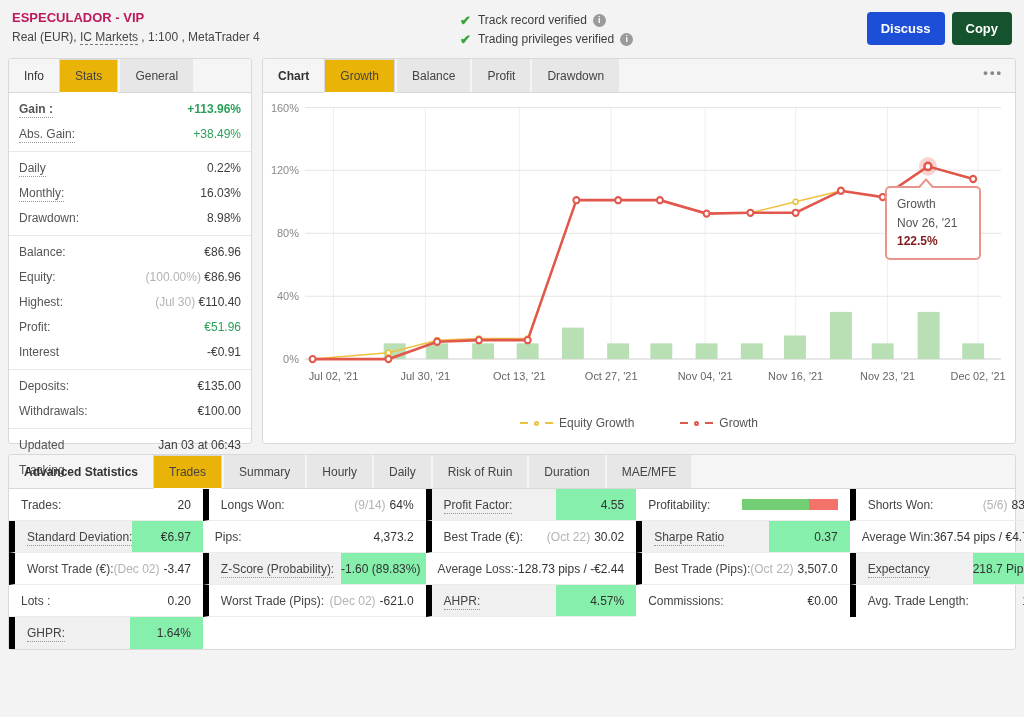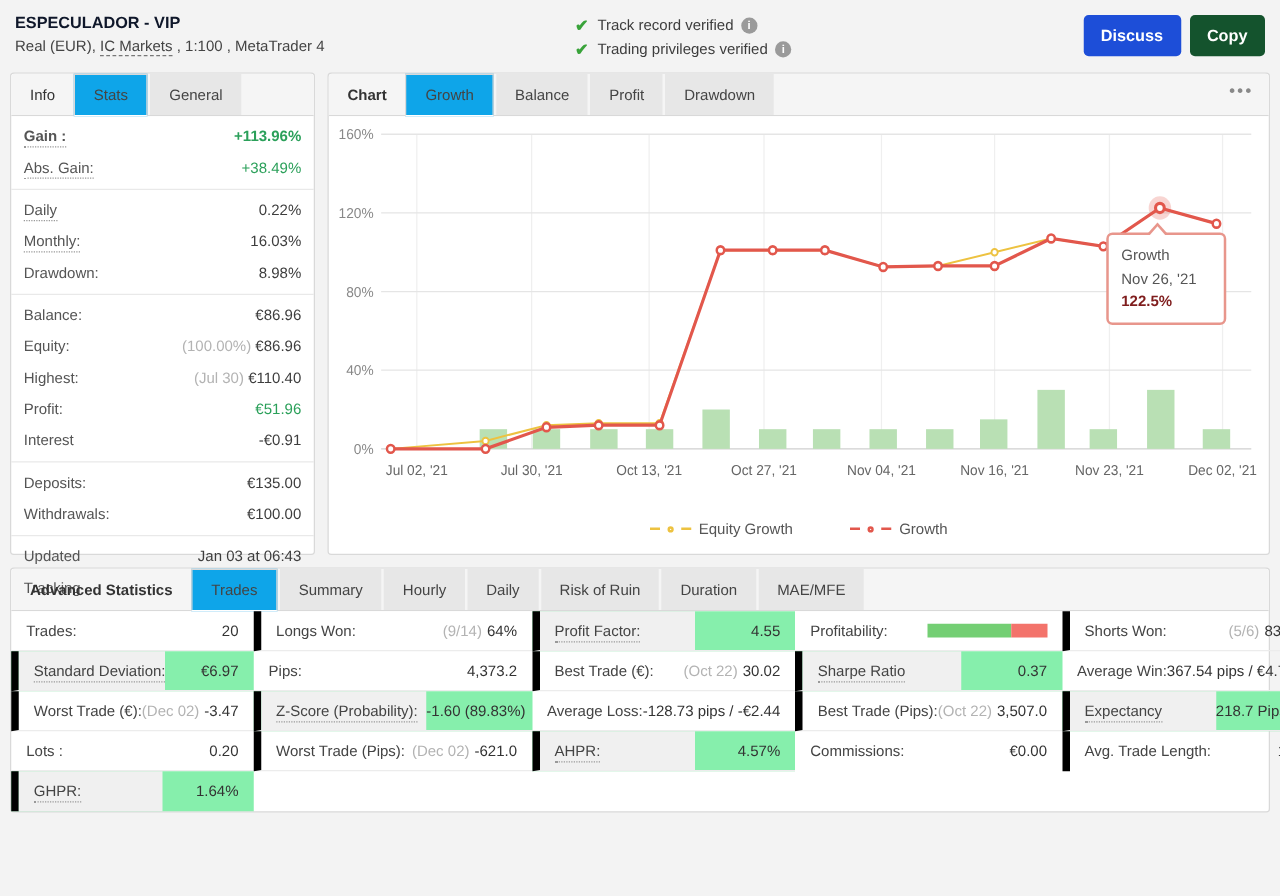--- a/index.html
+++ b/index.html
@@ -7,21 +7,21 @@
   body {
     width:1024px; height:717px;
     background:#f3f3f3;
     font-family:"Liberation Sans", sans-serif;
     font-size:12px; color:#333;
     overflow:hidden;
   }
   
   .header { display:flex; align-items:flex-start; padding:10px 12px 0 12px; height:52px; }
   .h-left { width:448px; }
-  .h-title { font-size:13px; font-weight:bold; color:#0f172a; }
+  .h-title { font-size:13px; font-weight:bold; color:#be185d; }
   .h-sub { margin-top:5px; color:#444; }
   .broker { border-bottom:1px dashed #777; cursor:pointer; }
   .h-verify { margin-top:1px; }
   .v-row { line-height:19px; color:#3d3d3d; display:flex; align-items:center; }
   .check { color:#39a33a; font-weight:bold; margin-right:7px; font-size:13px; }
   .info-icon { display:inline-block; width:13px; height:13px; border-radius:50%;
     background:#9a9a9a; color:#fff; font-size:9px; line-height:13px; text-align:center;
     margin-left:6px; font-weight:bold; cursor:pointer; }
   .h-buttons { margin-left:auto; display:flex; gap:7px; padding-top:2px; }
   .btn { padding:9px 14px; border-radius:4px; color:#fff; font-weight:bold; font-size:13px;
@@ -30,21 +30,21 @@
   .main { display:flex; gap:10px; margin:6px 8px 0 8px;align-items:center; }
   .panel { background:#fff; border:1px solid #d9d9d9; border-radius:3px; }
   .sidebar { width:244px; height:386px; }
   .chartpanel { flex:1; height:386px; display:flex; flex-direction:column; }
   .tabstrip { display:flex; align-items:stretch; background:#f5f5f5;
     border-bottom:1px solid #d9d9d9; height:34px; border-radius:3px 3px 0 0; }
   .tablabel { padding:0 15px; line-height:34px; font-weight:bold; color:#333; }
   .tablabel.plain { font-weight:normal; }
   .tab { padding:0 15px; line-height:34px; background:#e7e7e7; margin-right:2px;
     color:#444; cursor:pointer; }
-  .tab.active { background:#0ea5e9; border:1px solid #d9d9d9; border-bottom:1px solid #fff;
+  .tab.active { background:#eab308; border:1px solid #d9d9d9; border-bottom:1px solid #fff;
     margin-bottom:-1px; line-height:32px; }
   .menu-dots { margin-left:auto; padding:0 12px; line-height:28px; color:#888;
     font-weight:bold; letter-spacing:2px; cursor:pointer; font-size:13px; }
   
   .sb-group { border-bottom:1px solid #e9e9e9; padding:4px 0; }
   .sb-group:last-child { border-bottom:none; }
   .sb-row { display:flex; justify-content:space-between; padding:4px 10px; line-height:17px; }
   .sb-label { color:#555; }
   .dotted { border-bottom:1px dotted #999; padding-bottom:1px; }
   .sb-value { color:#3d3d3d; text-align:right; }

